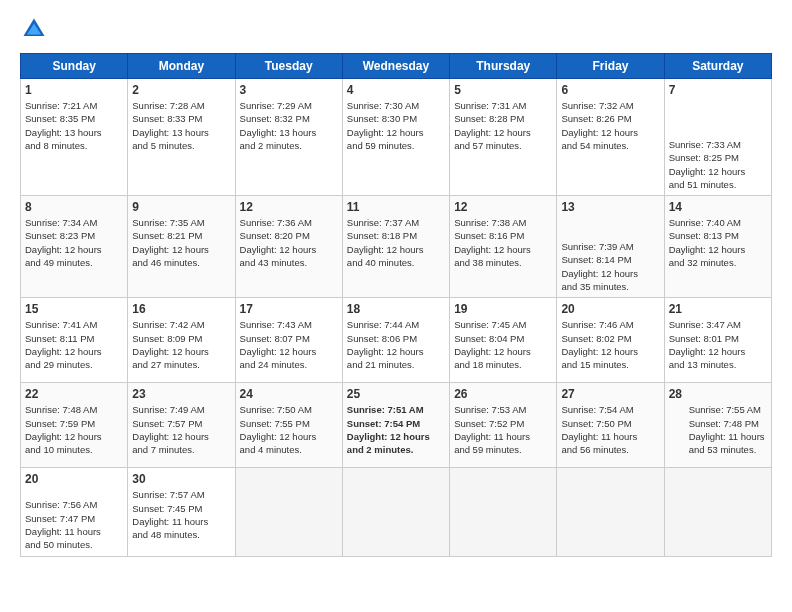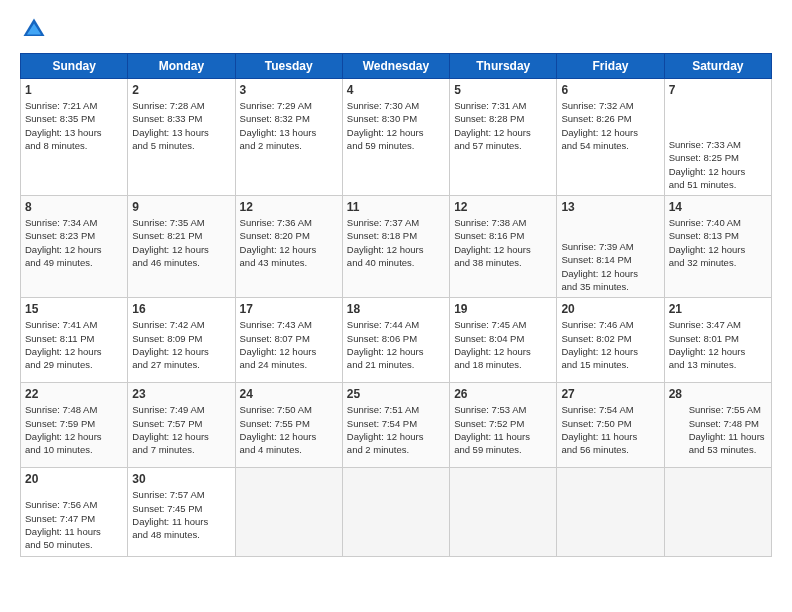--- a/index.html
+++ b/index.html
@@ -295,21 +295,21 @@
           </td>
           <td>
             <span class="day-num">24</span>
             <div class="day-info" style="white-space: pre-line;">Sunrise: 7:50 AM
 Sunset: 7:55 PM
 Daylight: 12 hours
 and 4 minutes.</div>
           </td>
           <td>
             <span class="day-num">25</span>
-            <div class="day-info" style="white-space: pre-line;">Sunrise: 7:51 AM
+            <div class="day-info" style="white-space: pre-line; font-weight: bold;">Sunrise: 7:51 AM
 Sunset: 7:54 PM
 Daylight: 12 hours
 and 2 minutes.</div>
           </td>
           <td>
             <span class="day-num">26</span>
             <div class="day-info" style="white-space: pre-line;">Sunrise: 7:53 AM
 Sunset: 7:52 PM
 Daylight: 11 hours
 and 59 minutes.</div>

